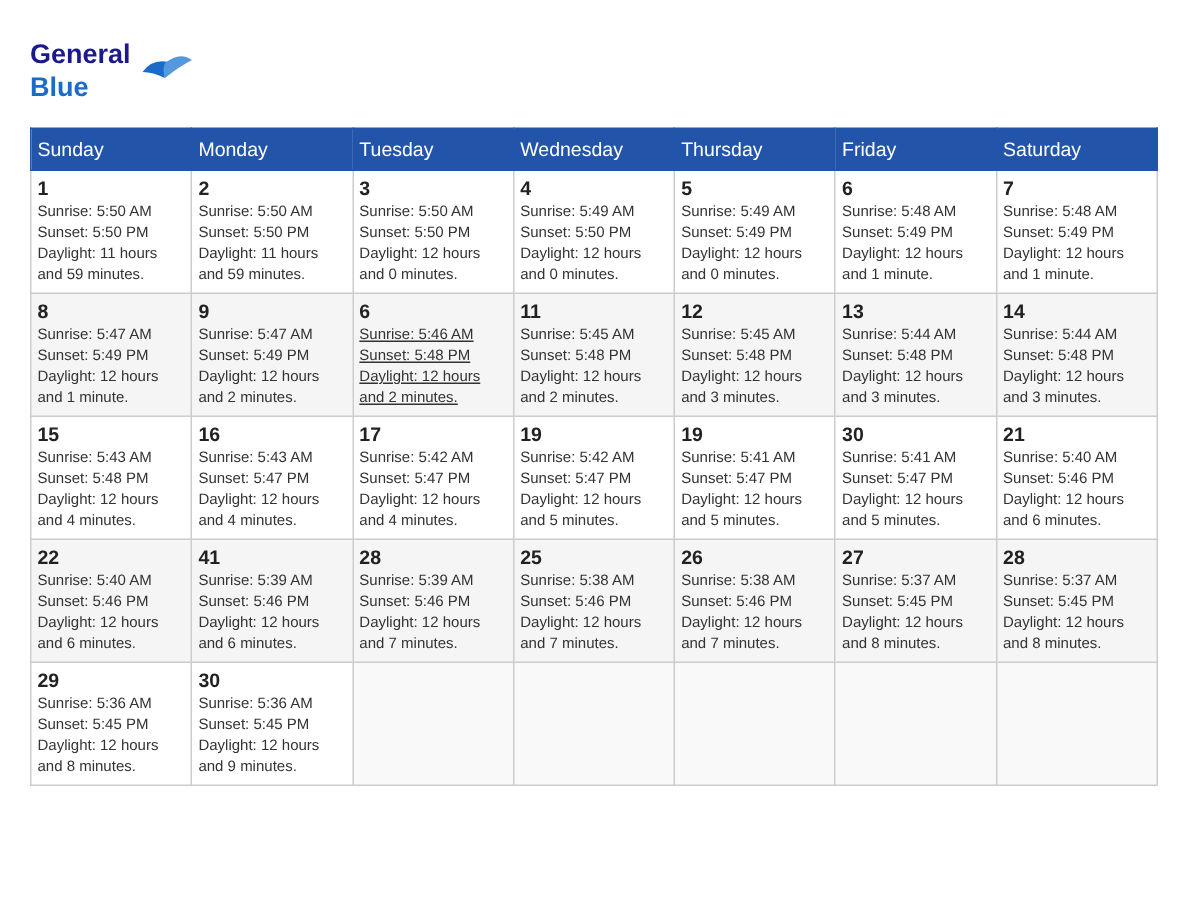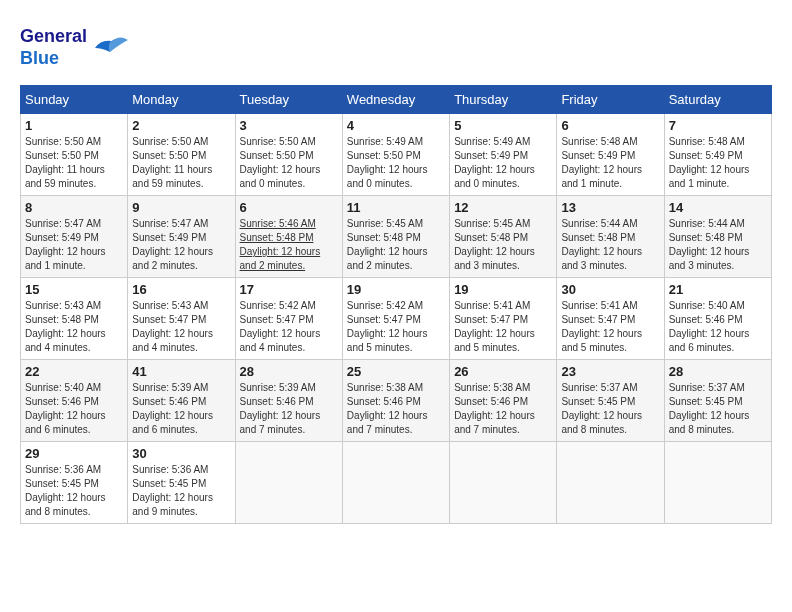--- a/index.html
+++ b/index.html
@@ -293,21 +293,21 @@
 and 7 minutes.</div>
         </td>
         <td>
           <span class="day-number">26</span>
           <div class="day-info" style="white-space: pre-line;">Sunrise: 5:38 AM
 Sunset: 5:46 PM
 Daylight: 12 hours
 and 7 minutes.</div>
         </td>
         <td>
-          <span class="day-number">23</span>
+          <span class="day-number">27</span>
           <div class="day-info" style="white-space: pre-line;">Sunrise: 5:37 AM
 Sunset: 5:45 PM
 Daylight: 12 hours
 and 8 minutes.</div>
         </td>
         <td>
           <span class="day-number">28</span>
           <div class="day-info" style="white-space: pre-line;">Sunrise: 5:37 AM
 Sunset: 5:45 PM
 Daylight: 12 hours

